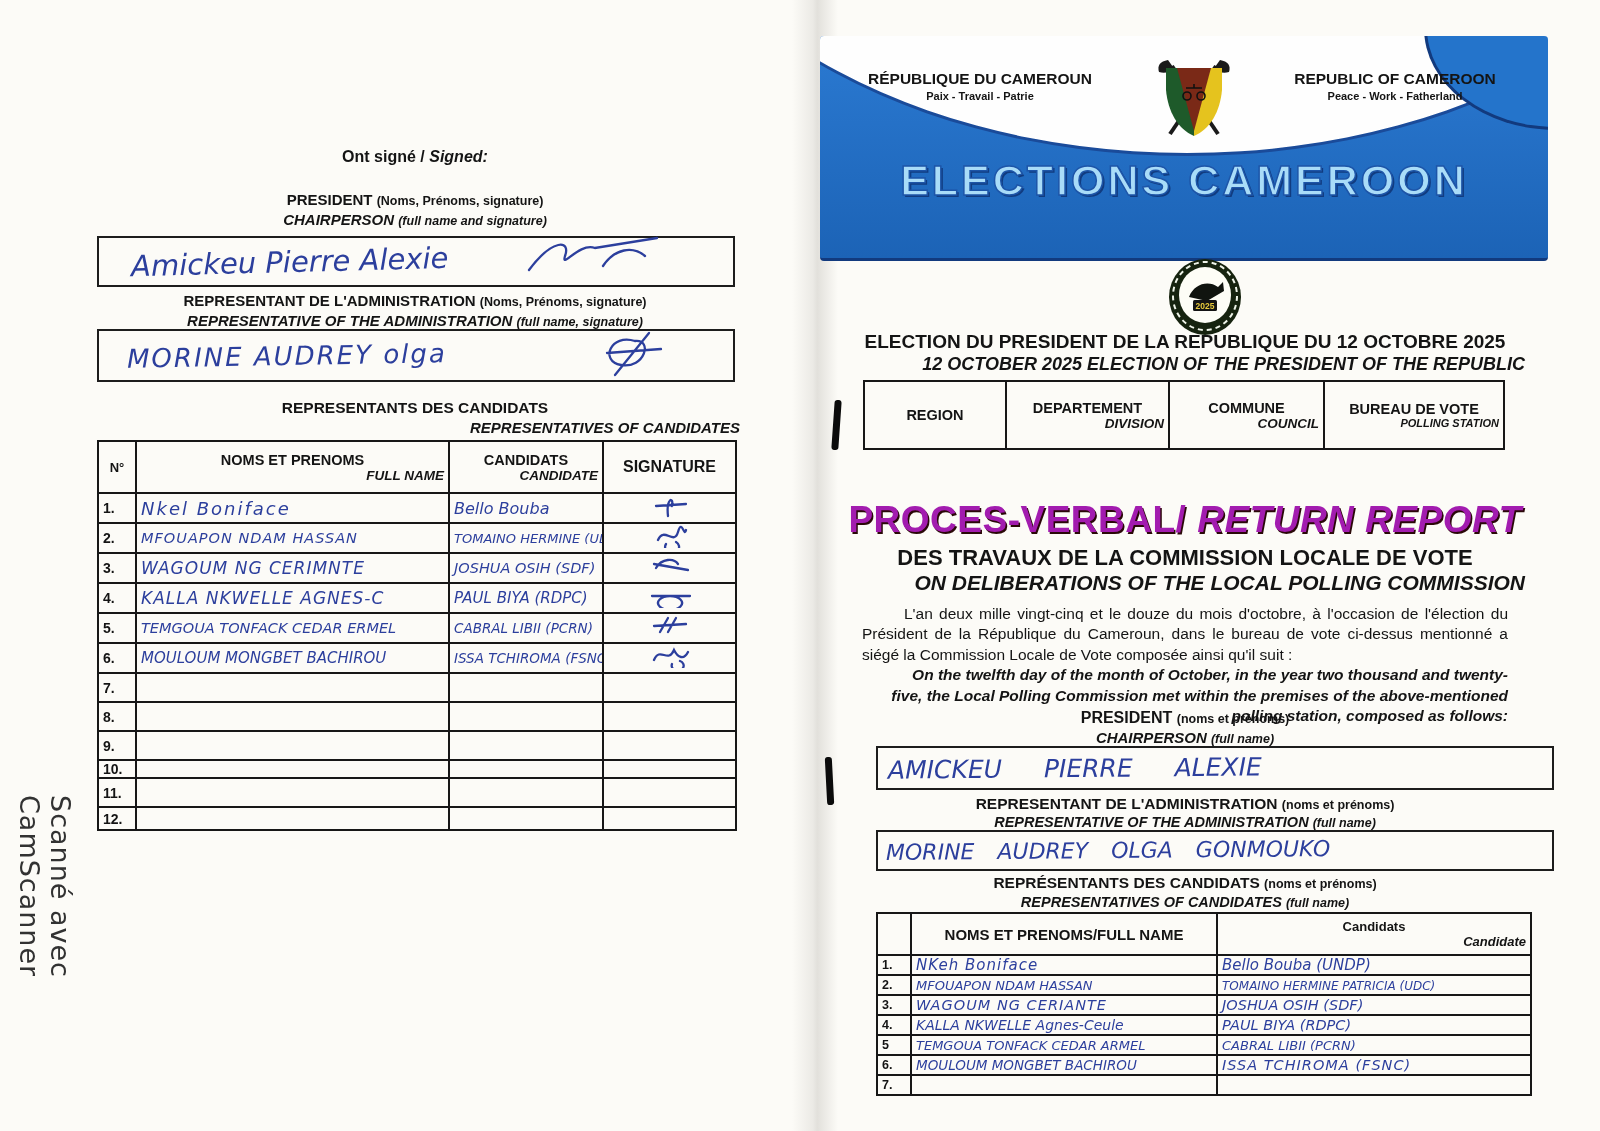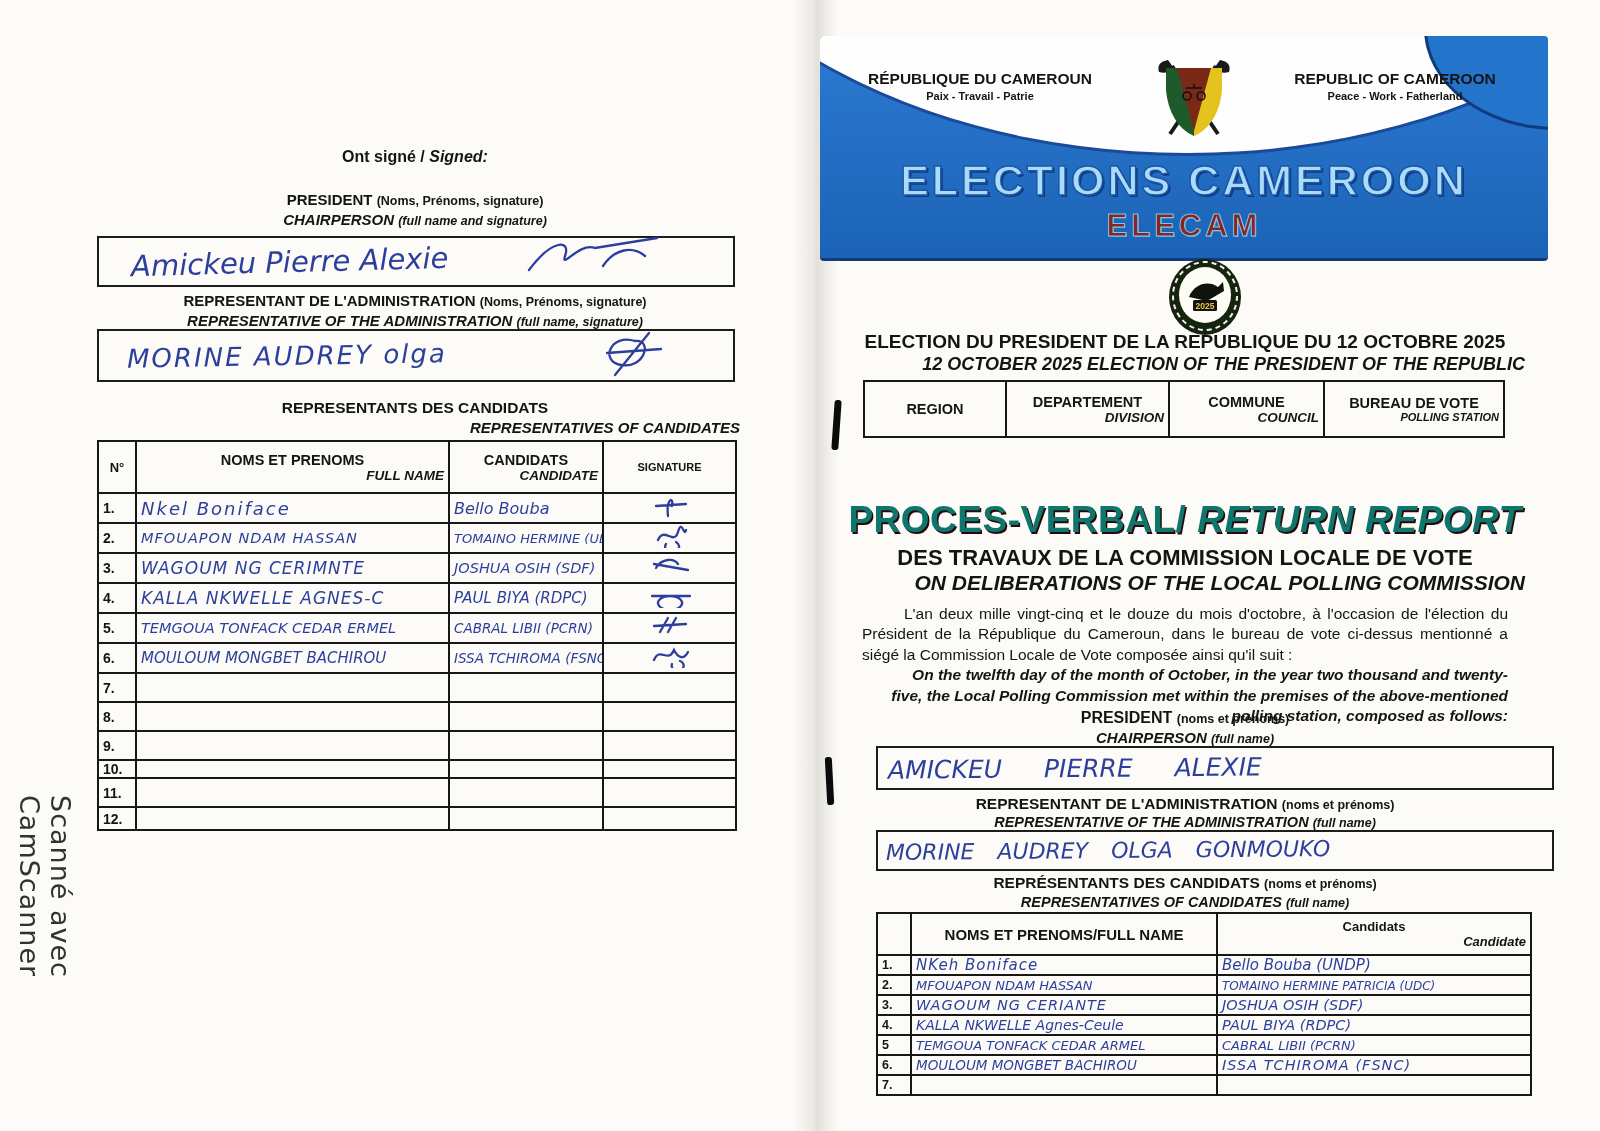--- a/index.html
+++ b/index.html
@@ -25,21 +25,21 @@
   .banner{position:absolute;left:820px;top:36px;width:728px;height:222px;overflow:hidden;border-radius:4px;
           background:linear-gradient(180deg,#2b7ad2 0%,#1c63b6 100%);border-bottom:3px solid #123a7e;}
   .banner-ellipse{position:absolute;left:-186px;top:-606px;width:1100px;height:720px;background:#fefefe;
                   border:3px solid #1a4b9a;border-radius:50%;}
   .banner-corner{position:absolute;right:-8px;top:-8px;width:126px;height:96px;background:#2474cb;
                  border:3px solid #123a7e;border-bottom-left-radius:100%;}
   .org-name{font-weight:bold;font-size:43px;letter-spacing:3px;color:#a9dcf8;
             -webkit-text-stroke:1.5px #1d55a8;text-shadow:2px 2px 0 #113c80;}
   .org-abbr{font-weight:bold;font-size:31px;letter-spacing:4px;color:#8b241c;
             -webkit-text-stroke:1px #7fc4ea;text-shadow:1px 1px 0 #5f9fd1;}
-  .report-title{font-weight:bold;font-size:37px;color:#0f766e;text-shadow:1.5px 1.5px 0 #2a0808;letter-spacing:0.5px;}
+  .report-title{font-weight:bold;font-size:37px;color:#a21caf;text-shadow:1.5px 1.5px 0 #2a0808;letter-spacing:0.5px;}
   .para{font-size:15.5px;line-height:1.32;text-align:justify;}
   .para p{margin:0;text-indent:42px;}
   .sig-svg{stroke:#2c3f9d;fill:none;stroke-width:2.3;stroke-linecap:round;}
 </style>
 </head>
 <body>
 
 <div class="canvas">
 
   <div class="watermark">Scanné avec CamScanner</div>
@@ -97,21 +97,21 @@
           <tr style="height:52px">
         <th style="font-size:13px">N°</th>
         <th class="ctr">
           <div style="font-size:14.5px">NOMS ET PRENOMS</div>
           <div class="i" style="font-size:13.5px">FULL NAME</div>
         </th>
         <th class="ctr">
           <div style="font-size:14.5px">CANDIDATS</div>
           <div class="i" style="font-size:13.5px">CANDIDATE</div>
         </th>
-        <th class="ctr" style="font-size:11px">SIGNATURE</th>
+        <th class="ctr" style="font-size:16px">SIGNATURE</th>
       </tr>
       <tr style="height:29px">
         <td class="numc">1.</td>
         <td><span class="hw" style="font-size:18px;letter-spacing:2px">Nkel Boniface</span></td>
         <td><span class="hw" style="font-size:16px">Bello Bouba</span></td>
         <td class="sigc"><svg width="44" height="24">
                 <path class="sig-svg" d="M20 22 C 18 4 26 2 24 12 M8 12 L 38 10"></path>
               </svg></td>
       </tr>
       <tr style="height:29px">
@@ -222,21 +222,20 @@
         <line x1="44" y1="34" x2="60" y2="34" stroke="#111" stroke-width="1.6"></line>
         <line x1="52" y1="30" x2="52" y2="34" stroke="#111" stroke-width="1.6"></line>
       </svg>
 
       <div class="abs ctr org-name" style="left:0;top:120px;width:100%">ELECTIONS CAMEROON</div>
 
       <div class="abs ctr" style="left:440px;top:34px;width:270px">
         <div class="b" style="font-size:15.5px">REPUBLIC OF CAMEROON</div>
         <div class="b" style="font-size:11px;margin-top:2px">Peace - Work - Fatherland</div>
       </div>
-      <div class="abs ctr org-abbr" style="left:0;top:172px;width:100%">ELECAM</div>
     </div>
 
     <svg class="abs" style="left:1167px;top:257px" width="76" height="80" viewBox="0 0 76 80">
       <ellipse cx="38" cy="40" rx="36" ry="38" fill="#16230f"></ellipse>
       <ellipse cx="38" cy="39" rx="32" ry="34" fill="none" stroke="#eef3e8" stroke-width="2" stroke-dasharray="5 4"></ellipse>
       <ellipse cx="38" cy="38" rx="26" ry="28" fill="#fdfdf6"></ellipse>
       <path d="M22 40 C 27 27 41 23 51 30 L 56 25 L 57 34 L 40 44 Z" fill="#10140f"></path>
       <rect x="26" y="43" width="24" height="11" rx="1.5" fill="#141414"></rect>
       <text x="38" y="52" font-size="8.5" font-weight="bold" fill="#e7c93c" text-anchor="middle" font-family="Liberation Sans, sans-serif">2025</text>
     </svg>
@@ -245,21 +244,21 @@
     <div class="abs ctr b i" style="left:845px;top:354px;width:680px;font-size:18px">12 OCTOBER 2025 ELECTION OF THE PRESIDENT OF THE REPUBLIC</div>
 
     <table class="abs dtable" style="left:863px;top:380px;width:640px">
       <colgroup>
           <col style="width:142px">
           <col style="width:163px">
           <col style="width:155px">
           <col style="width:180px">
         </colgroup>
       <tbody>
-          <tr style="height:56px">
+          <tr style="height:68px">
         <th class="ctr">
           <div style="font-size:14.5px">REGION</div>
           <div class="i" style="font-size:13.5px"></div>
         </th>
         <th class="ctr">
           <div style="font-size:14.5px">DEPARTEMENT</div>
           <div class="i" style="font-size:13.5px">DIVISION</div>
         </th>
         <th class="ctr">
           <div style="font-size:14.5px">COMMUNE</div>

